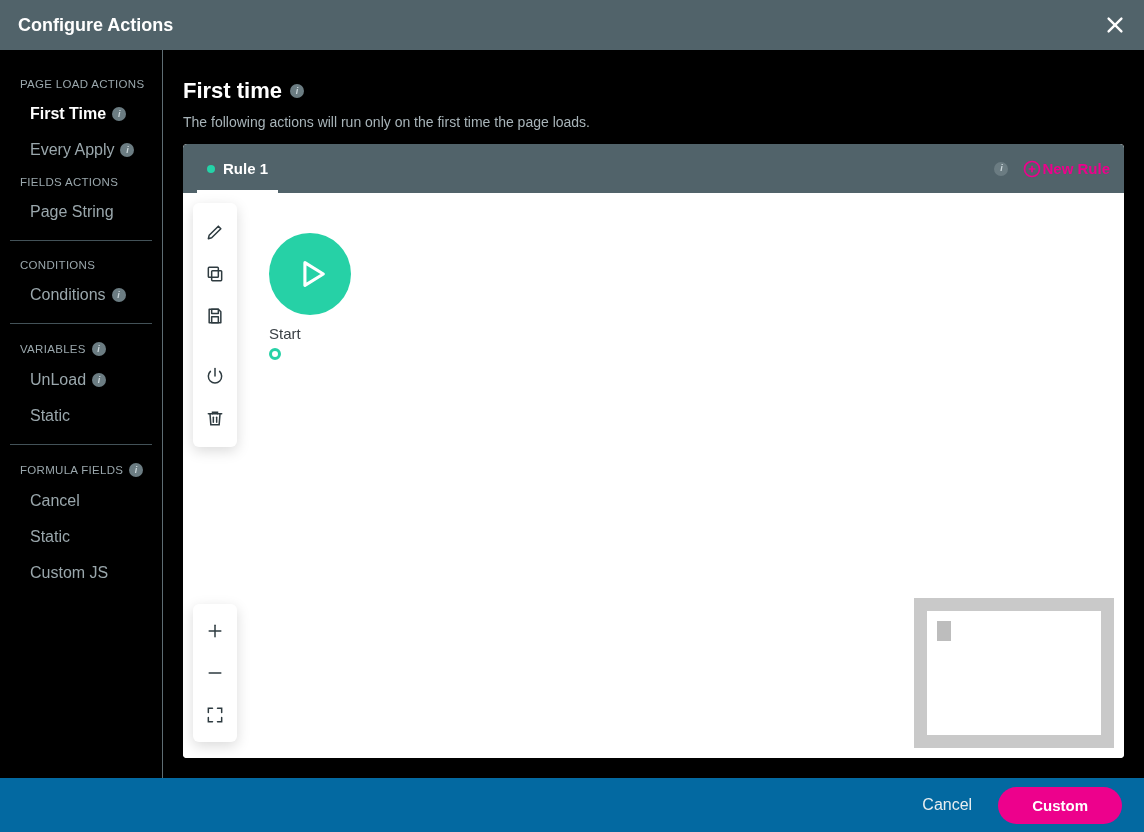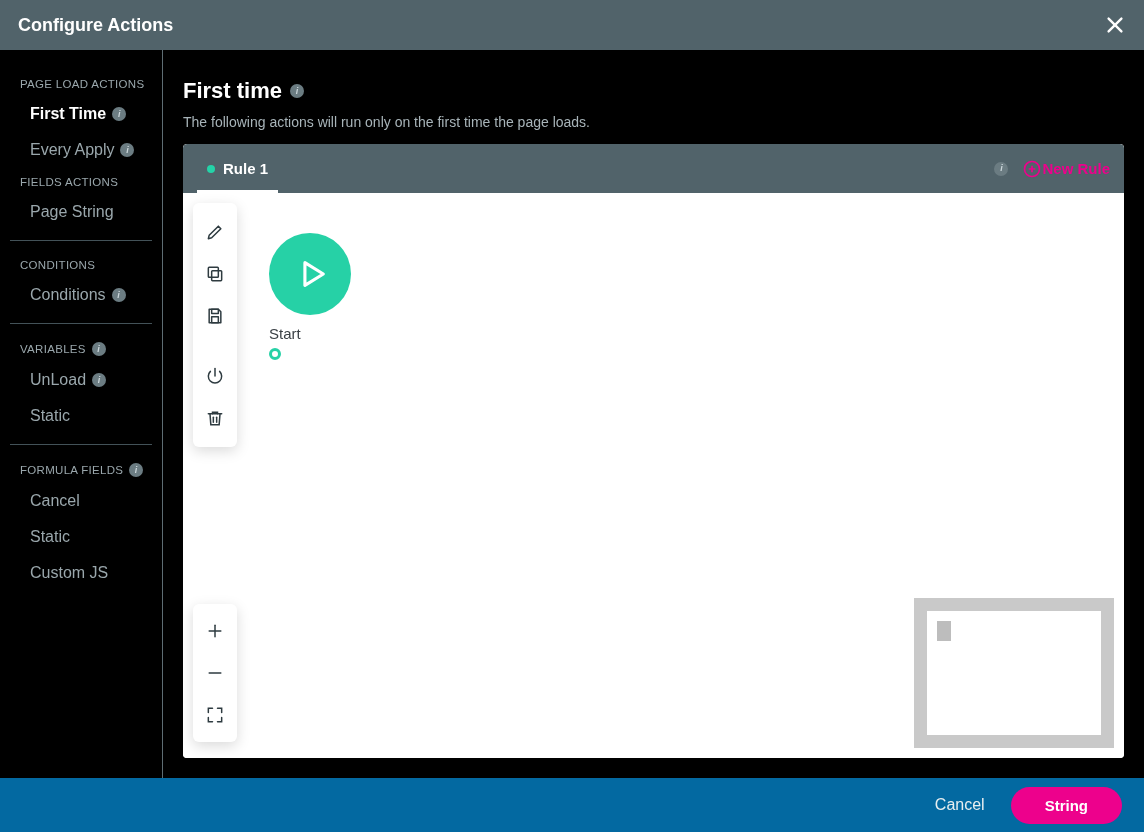--- a/index.html
+++ b/index.html
@@ -245,16 +245,16 @@
           </div>
 
         </div>
       </div>
     </div>
 
   </div>
 
   <div class="footer">
     <span class="btn-cancel">Cancel</span>
-    <button class="btn-apply">String</button>
+    <button class="btn-apply">Custom</button>
   </div>
 
 </div>
 
 </body></html>

